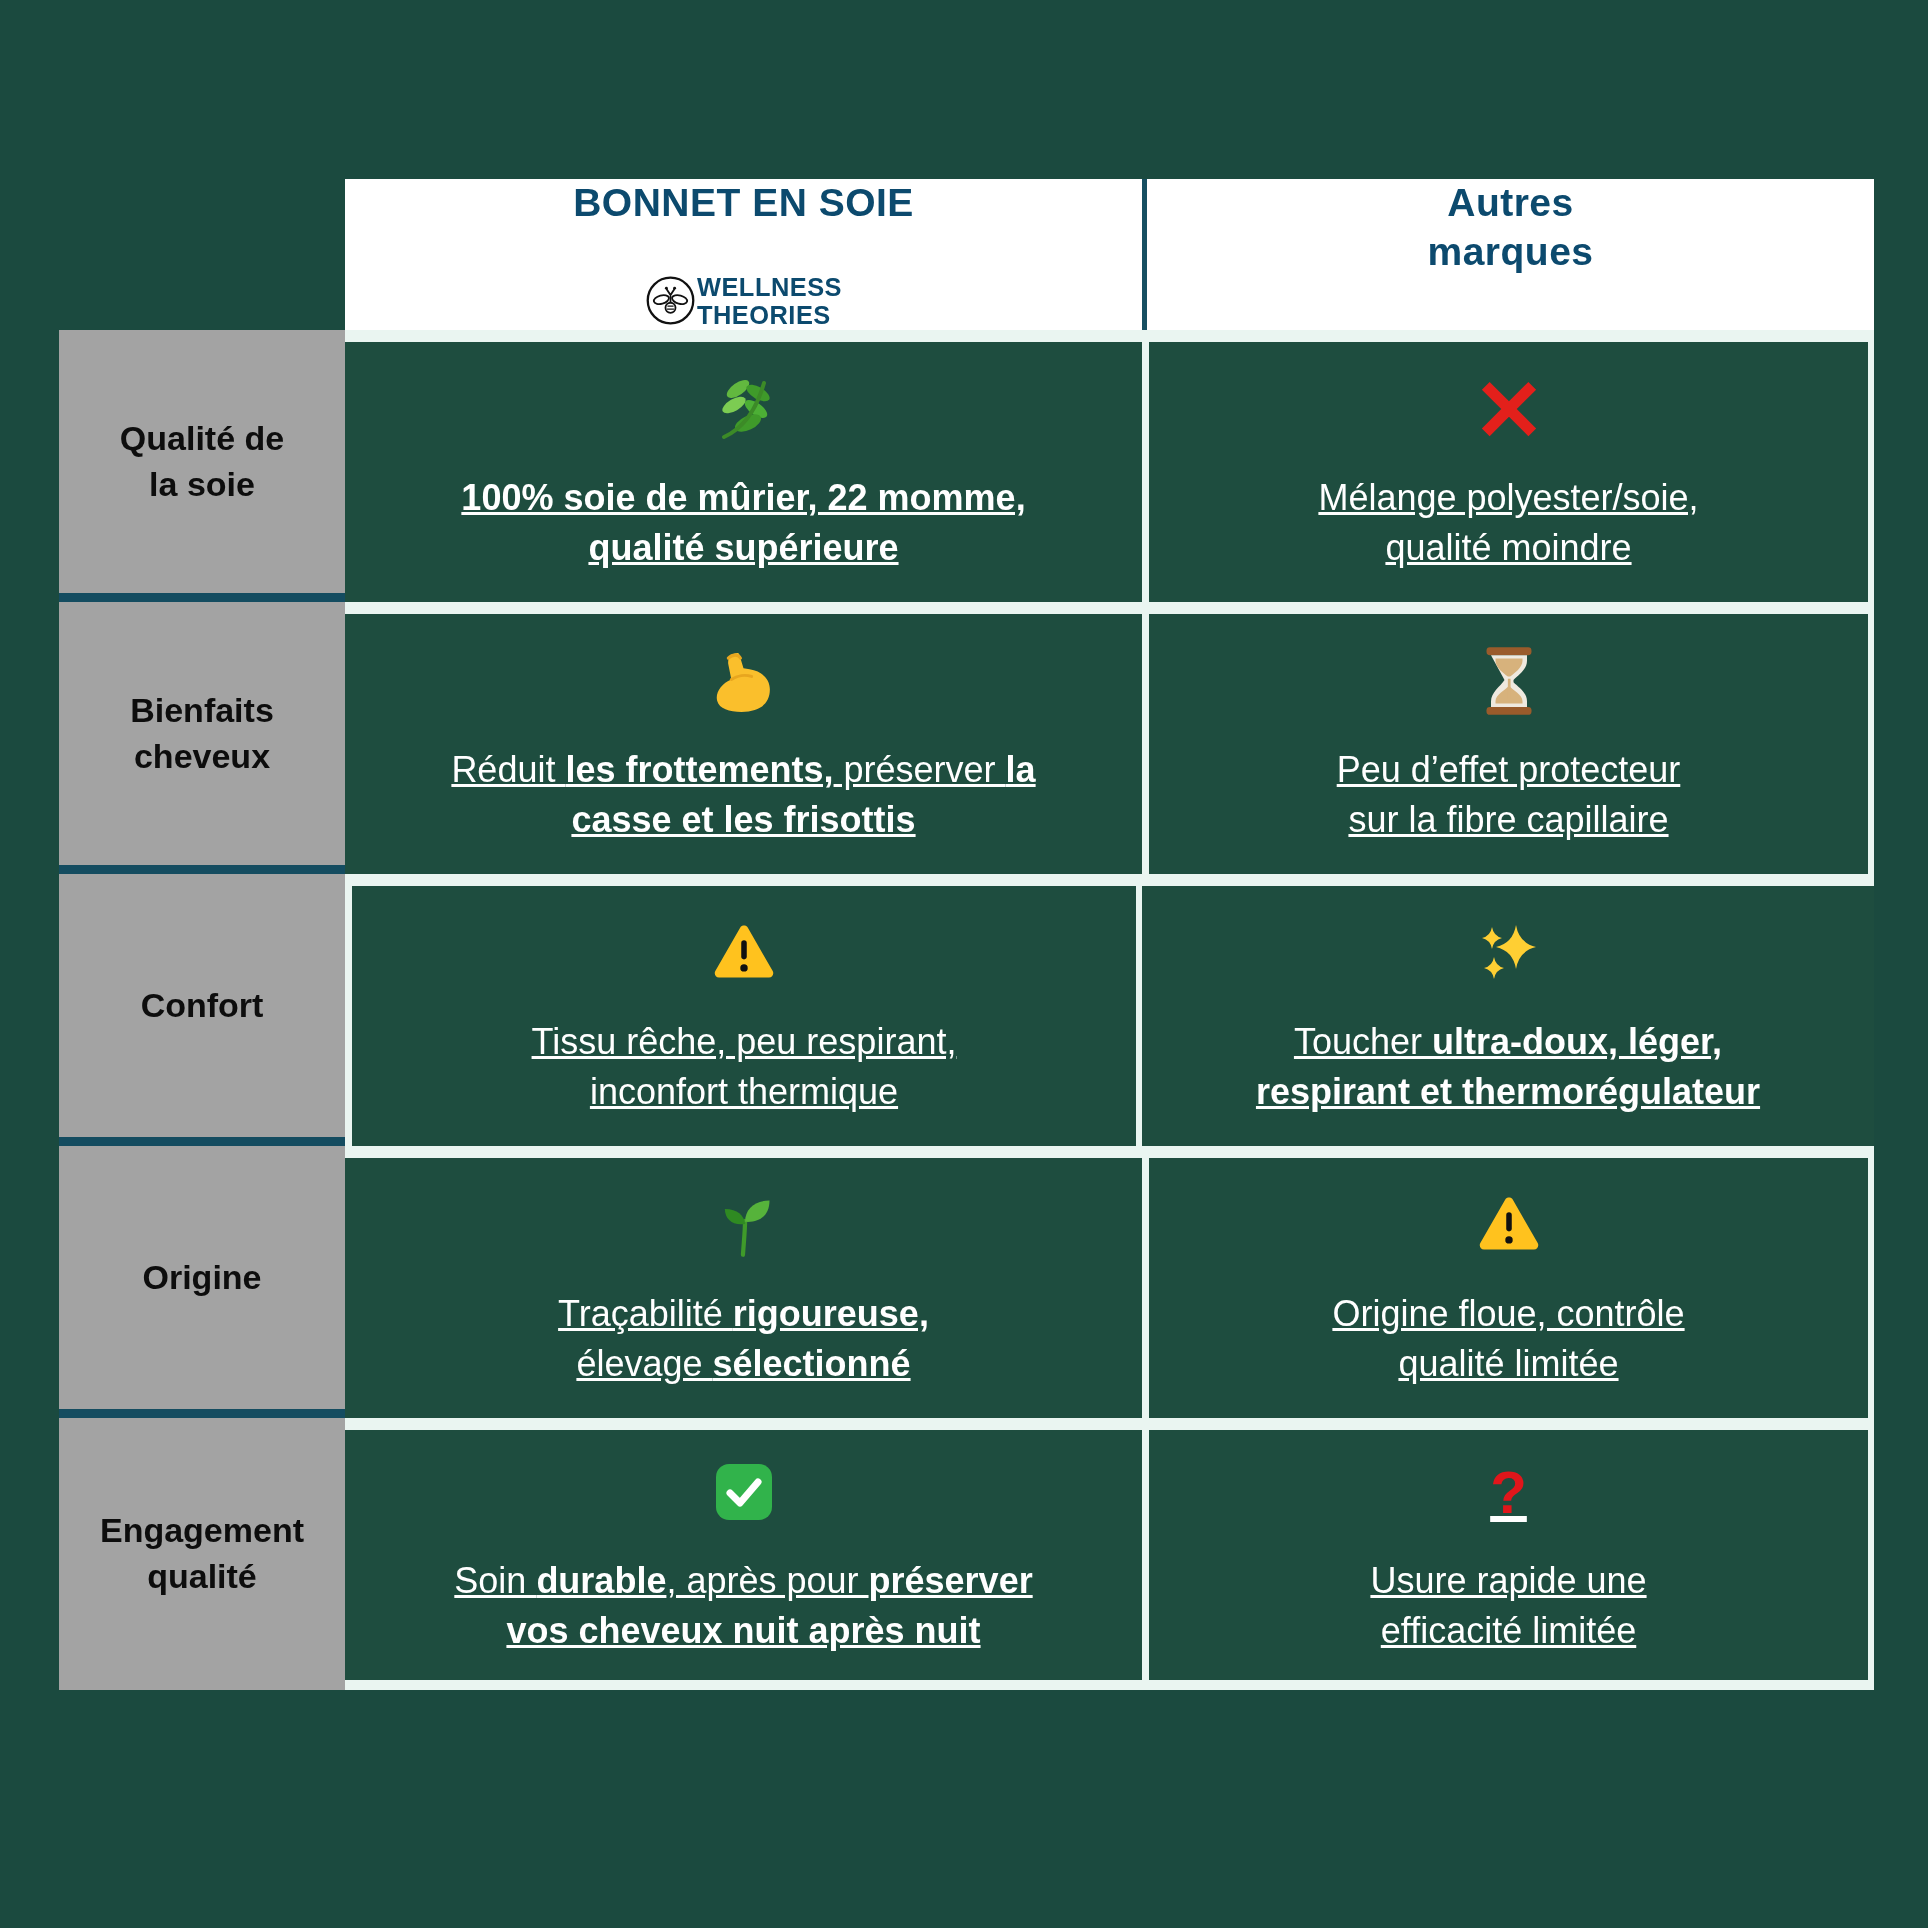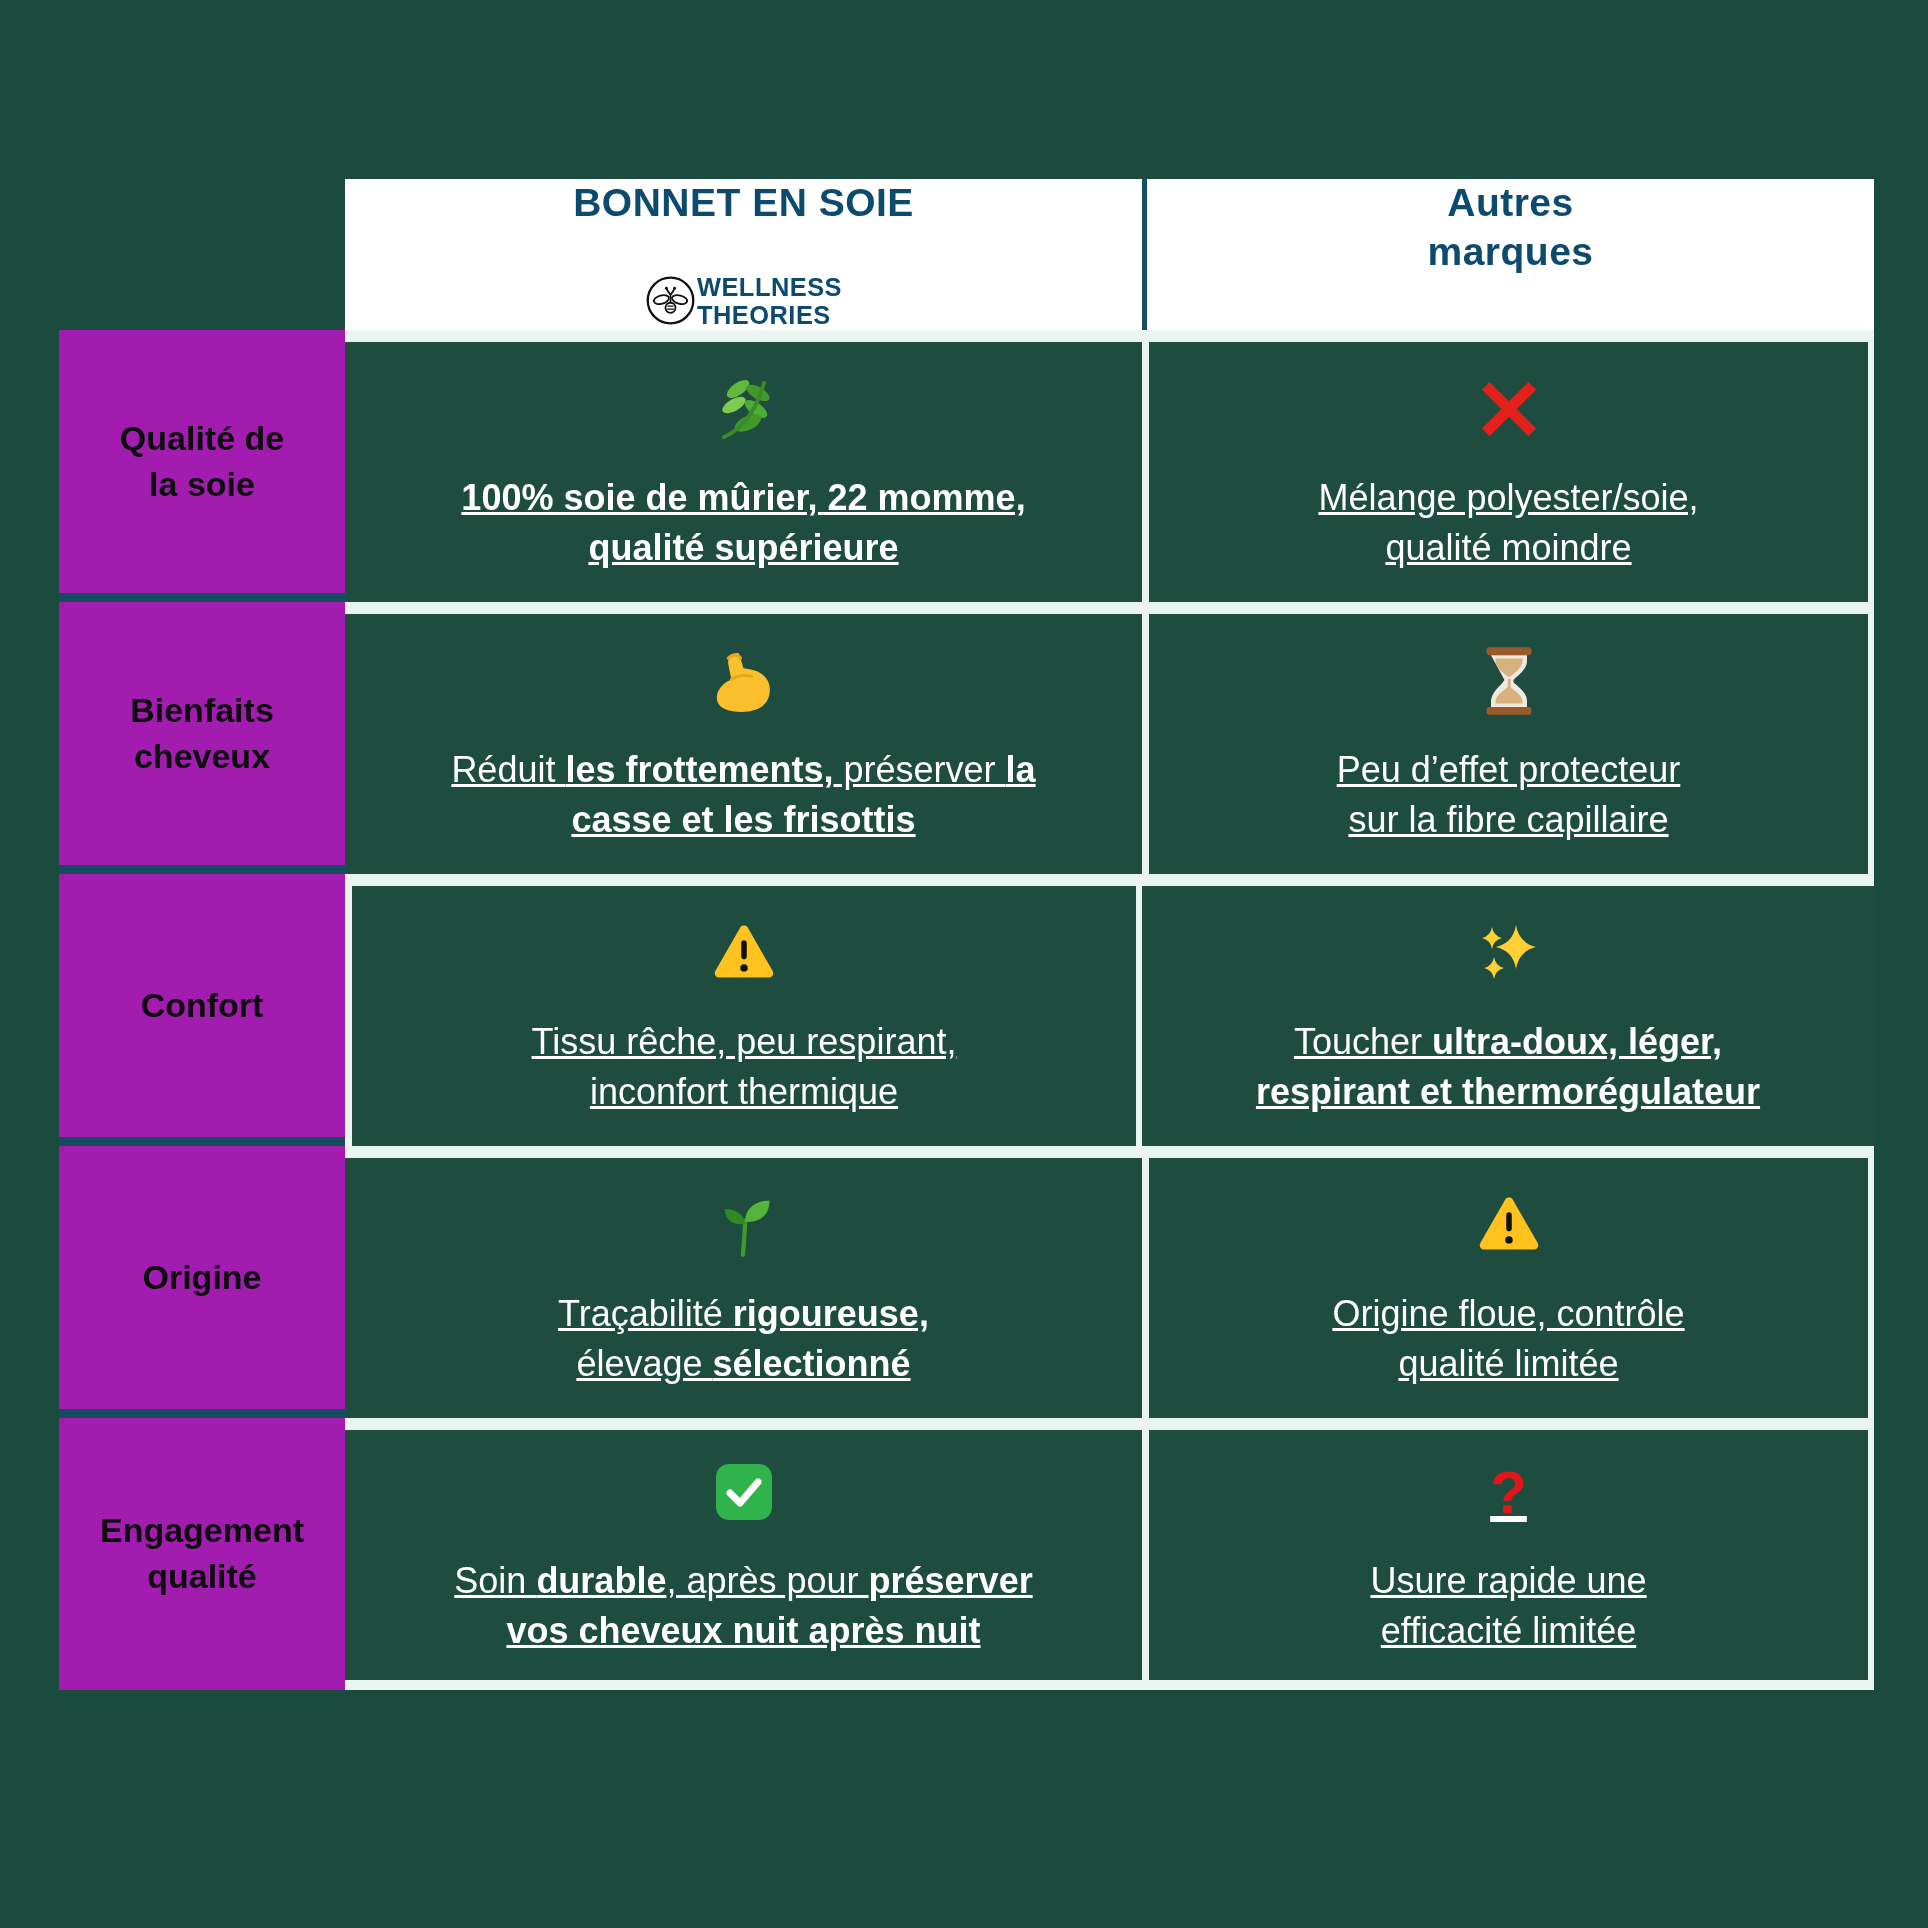--- a/index.html
+++ b/index.html
@@ -20,21 +20,21 @@
     background:#FFFFFF;
     display:flex;flex-direction:column;align-items:center;justify-content:space-between;
     text-align:center;color:#0c4a6e;
   }
   .hcell.others-h{border-left:5.6px solid #174F62;}
   .h-title{font-size:39px;font-weight:700;letter-spacing:0.5px;white-space:pre-line;line-height:1.25}
   .brand-row{display:flex;align-items:center;gap:1px;margin-top:5px}
   .brand-name{font-size:25.4px;font-weight:700;line-height:1.1;text-align:left;letter-spacing:0.5px;white-space:pre-line}
   
   .label{
-    background:#a21caf;color:#0D0D0D;
+    background:#a3a3a3;color:#0D0D0D;
     display:flex;align-items:center;justify-content:center;text-align:center;
     font-size:34px;font-weight:700;line-height:1.35;white-space:pre-line;
     border-bottom:9.4px solid #144C60;
   }
   .label.last{border-bottom:none}
   
   .cell{
     background:#1E4D3F;color:#FFFFFF;
     display:flex;flex-direction:column;align-items:center;justify-content:center;
     text-align:center;gap:26px;

